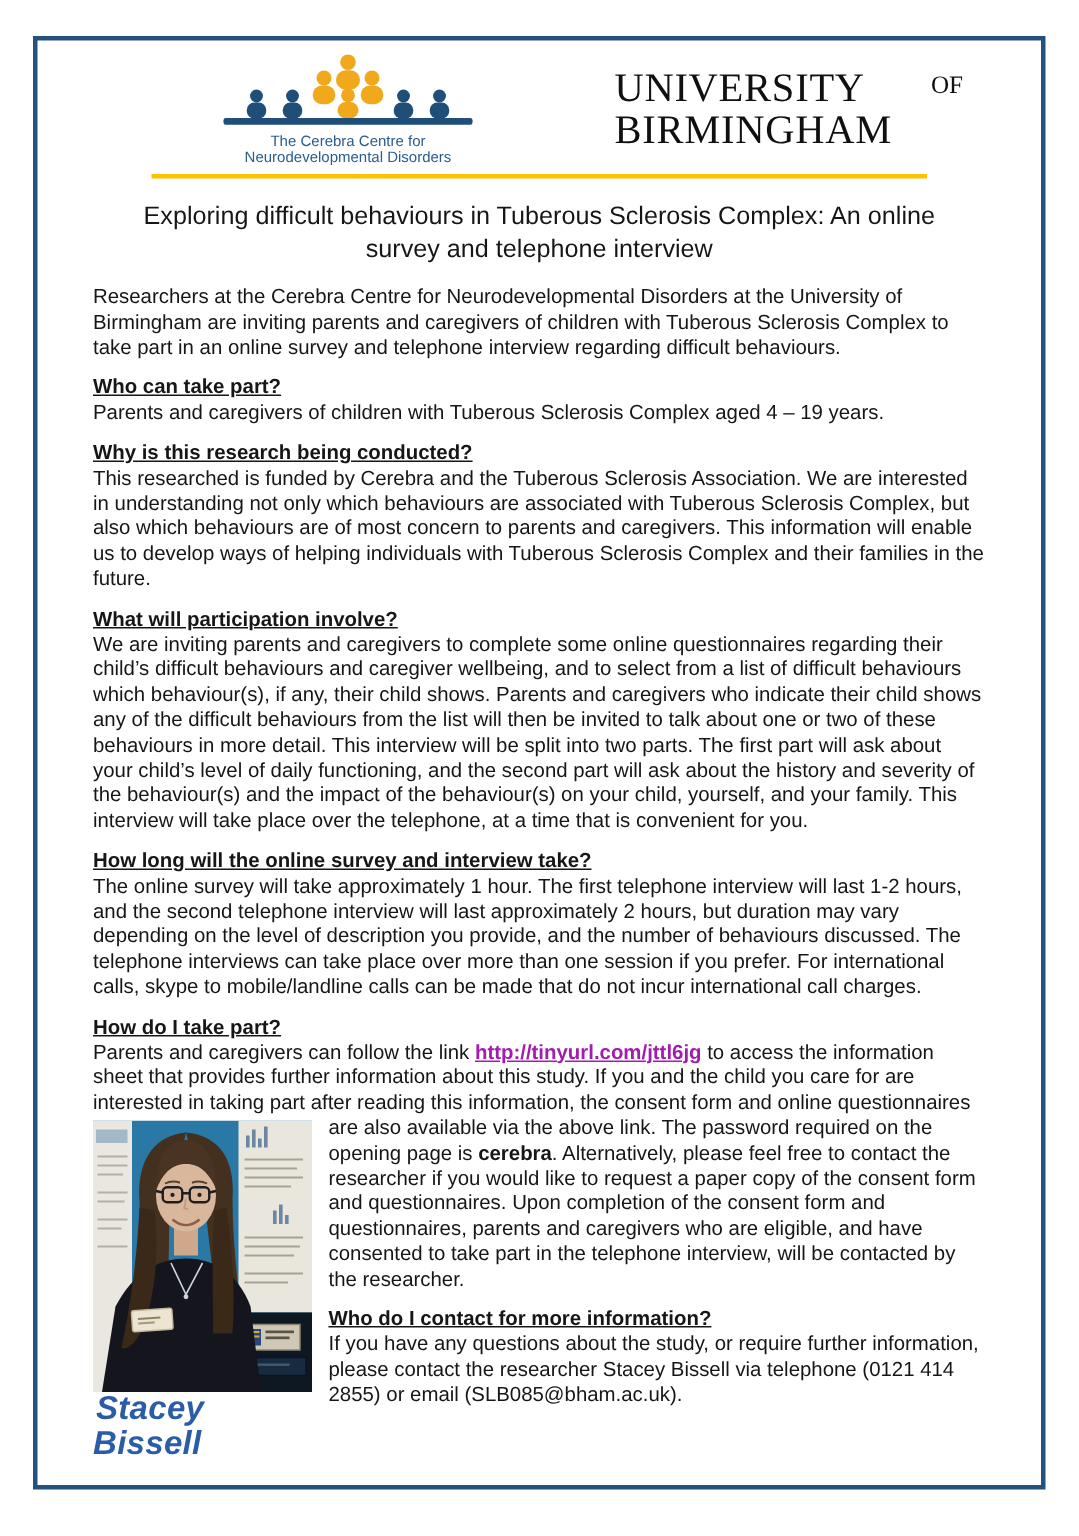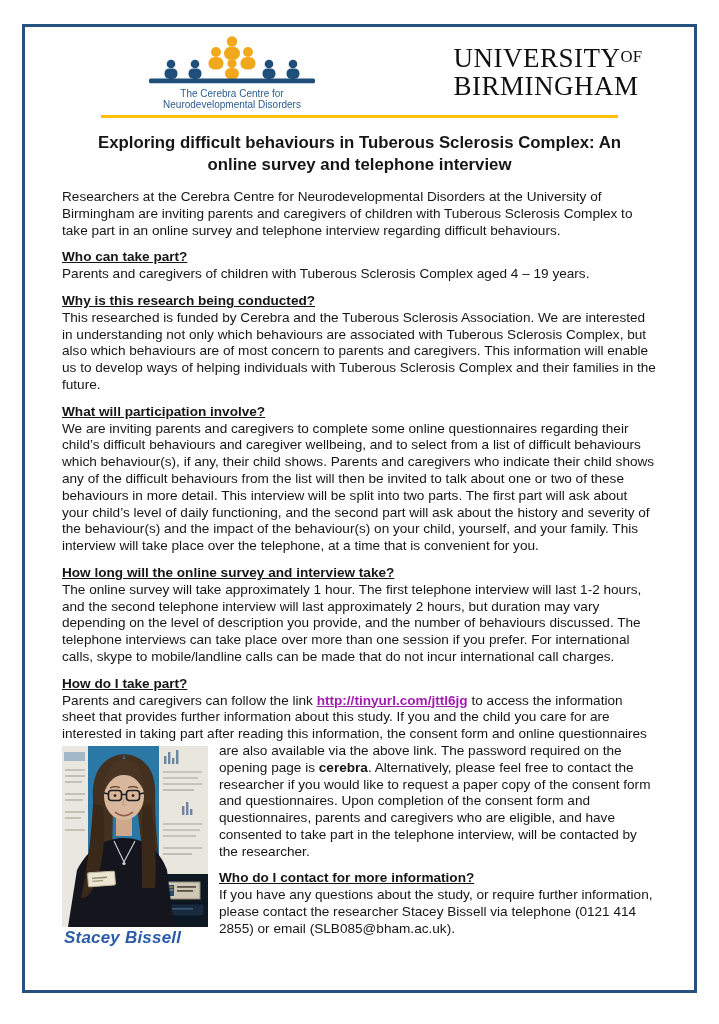--- a/index.html
+++ b/index.html
@@ -5,32 +5,32 @@
   html,body{margin:0;padding:0;background:#ffffff;}
   body{width:719px;height:1024px;position:relative;font-family:"Liberation Sans",sans-serif;color:#161616;}
   .page{position:absolute;left:22px;top:24px;width:675px;height:969px;box-sizing:border-box;
         border:3px solid #25517f;background:#ffffff;overflow:hidden;}
   .header{display:flex;justify-content:space-between;align-items:flex-start;
           padding:9px 52px 0 118px;}
   .cerebra{width:178px;text-align:center;}
   .cerebra-text{color:#2b5c8f;font-size:10px;line-height:10.5px;margin-top:1px;}
   .uob{font-family:"Liberation Serif",serif;color:#101010;font-size:27px;line-height:28px;
        margin-top:7px;text-align:left;letter-spacing:0.5px;white-space:nowrap;}
-  .uob-of{font-size:0.62em;vertical-align:0.3em;letter-spacing:0;}
+  .uob-of{font-size:0.62em;vertical-align:0.3em;letter-spacing:0;margin-left:44px;}
   .gold-rule{width:517px;height:3px;background:#ffc000;margin:5px auto 0;}
   .content{padding:0 37px;font-size:13.6px;line-height:16.8px;}
-  .title{font-size:16.8px;line-height:22px;font-weight:bold;text-align:center;margin:14px 18px 0;}
+  .title{font-size:16.8px;line-height:22px;font-weight:normal;text-align:center;margin:14px 18px 0;}
   .intro{margin:13px 0 0;}
   .section{margin-top:10px;}
   .heading{font-weight:bold;text-decoration:underline;}
   p{margin:0;}
   a.doclink{color:#a21caf;font-weight:bold;text-decoration:underline;cursor:pointer;}
   .photo-fig{float:left;width:146px;margin:3px 11px 2px 0;}
   .photo-fig svg{display:block;}
-  .photo-caption{font-size:17px;line-height:22px;font-weight:bold;font-style:italic;
+  .photo-caption{font-size:22px;line-height:22px;font-weight:bold;font-style:italic;
                  color:#2b5ca8;margin-top:4px;padding-left:2px;letter-spacing:0.2px;}
   b.pw{font-weight:bold;}
 </style>
 </head>
 <body>
 
 <div class="page">
 
   <div class="header">
     <div class="cerebra">

